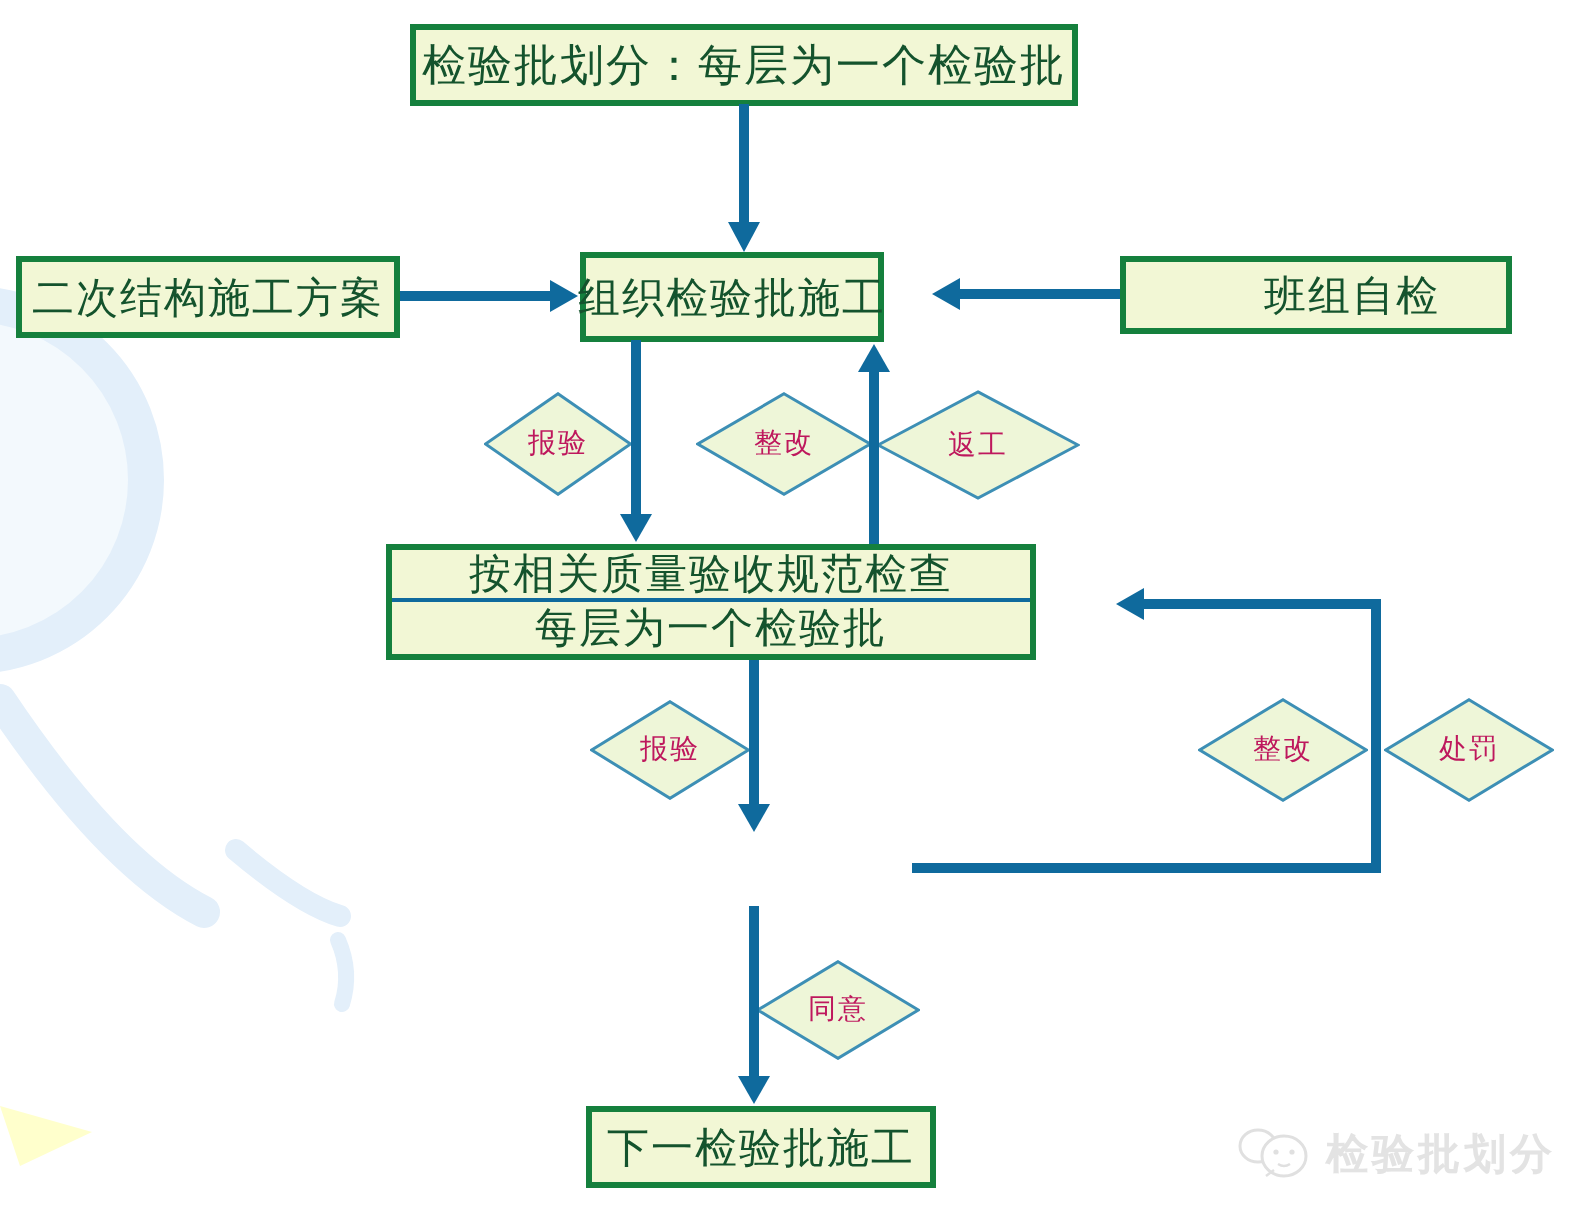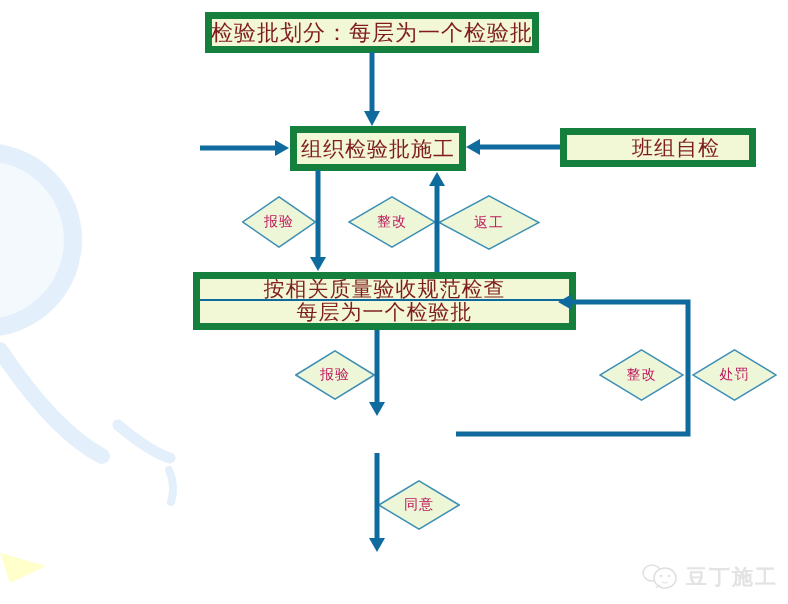--- a/index.html
+++ b/index.html
@@ -3,30 +3,30 @@
 <meta charset="utf-8">
 <style>
   html,body{margin:0;padding:0;}
   body{font-family:"Liberation Sans","DejaVu Sans",sans-serif;}
   #slide{
     position:relative;width:788px;height:604px;background:#ffffff;overflow:hidden;
   }
   svg.layer{position:absolute;left:0;top:0;width:788px;height:604px;pointer-events:none;}
   .box{
     position:absolute;box-sizing:border-box;
-    background:#f2f7d5;border:7px solid #15803d;
+    background:#f2f7d5;border:3px solid #15803d;
     display:flex;align-items:center;justify-content:center;
-    color:#7f1d1d;font-size:21px;letter-spacing:1px;white-space:nowrap;
+    color:#14532d;font-size:21px;letter-spacing:1px;white-space:nowrap;
     z-index:3;
   }
   #box-division{left:205px;top:12px;width:334px;height:41px;font-size:22px;}
   #box-plan{left:8px;top:128px;width:192px;height:41px;}
-  #box-organize{left:290px;top:126px;width:176px;height:45px;text-align:center;}
+  #box-organize{left:290px;top:126px;width:152px;height:45px;text-align:center;}
   #box-team{left:560px;top:128px;width:196px;height:39px;padding-left:36px;}
-  #box-inspect{left:193px;top:272px;width:383px;height:58px;flex-direction:column;padding:0;}
+  #box-inspect{left:193px;top:272px;width:325px;height:58px;flex-direction:column;padding:0;}
   #box-inspect .row{
     width:100%;height:50%;display:flex;align-items:center;justify-content:center;box-sizing:border-box;
   }
   #box-inspect .row.first{border-bottom:2px solid #0f6a9d;}
   #box-supervisor{left:285px;top:417px;width:173px;height:37px;}
   #box-next{left:293px;top:553px;width:175px;height:41px;}
   .diamond{position:absolute;z-index:2;}
   .diamond svg{position:absolute;left:0;top:0;width:100%;height:100%;}
   .diamond span{
     position:absolute;left:0;top:0;width:100%;height:100%;
@@ -99,33 +99,39 @@
   <div class="diamond" id="d-tongyi">
     <svg viewBox="0 0 100 60" preserveAspectRatio="none">
       <polygon points="50,1 99,30 50,59 1,30" fill="#eef6d8" stroke="#3d8fb5" stroke-width="1.5" vector-effect="non-scaling-stroke"></polygon>
     </svg>
     <span>同意</span>
   </div>
 
   <div class="box" id="box-division">
     <span>检验批划分：每层为一个检验批</span>
   </div>
+  <div class="box" id="box-plan">
+    <span>二次结构施工方案</span>
+  </div>
   <div class="box" id="box-organize">
     <span>组织检验批施工</span>
   </div>
   <div class="box" id="box-team">
     <span>班组自检</span>
   </div>
   <div class="box" id="box-inspect">
     <div class="row first">
       <span>按相关质量验收规范检查</span>
     </div>
     <div class="row">
       <span>每层为一个检验批</span>
     </div>
+  </div>
+  <div class="box" id="box-next">
+    <span>下一检验批施工</span>
   </div>
 
   <svg class="layer" id="connectors" viewBox="0 0 788 604">
     <g stroke="#0f6a9d" stroke-width="5" fill="#0f6a9d">
 
       <line x1="372" y1="52" x2="372" y2="113"></line>
       <polygon points="364,111 380,111 372,126" stroke="none"></polygon>
 
       <line x1="200" y1="148" x2="277" y2="148"></line>
       <polygon points="275,140 275,156 289,148" stroke="none"></polygon>
@@ -152,16 +158,16 @@
 
   <div id="watermark">
     <svg width="40" height="30" viewBox="0 0 40 30">
       <ellipse cx="12" cy="11" rx="9" ry="8" fill="#ffffff" stroke="#e0e0e0" stroke-width="1.5"></ellipse>
       <ellipse cx="25" cy="16" rx="11" ry="10" fill="#ffffff" stroke="#e0e0e0" stroke-width="1.5"></ellipse>
       <circle cx="21" cy="14" r="1.3" fill="#e0e0e0"></circle>
       <circle cx="29" cy="14" r="1.3" fill="#e0e0e0"></circle>
       <path d="M 22 20 Q 25 22 28 20" fill="none" stroke="#e0e0e0" stroke-width="1.2"></path>
       <path d="M 16 26 L 20 23" fill="none" stroke="#e0e0e0" stroke-width="1.2"></path>
     </svg>
-    <span>豆丁施工</span>
+    <span>检验批划分</span>
   </div>
 
 </div>
 
 </body></html>

